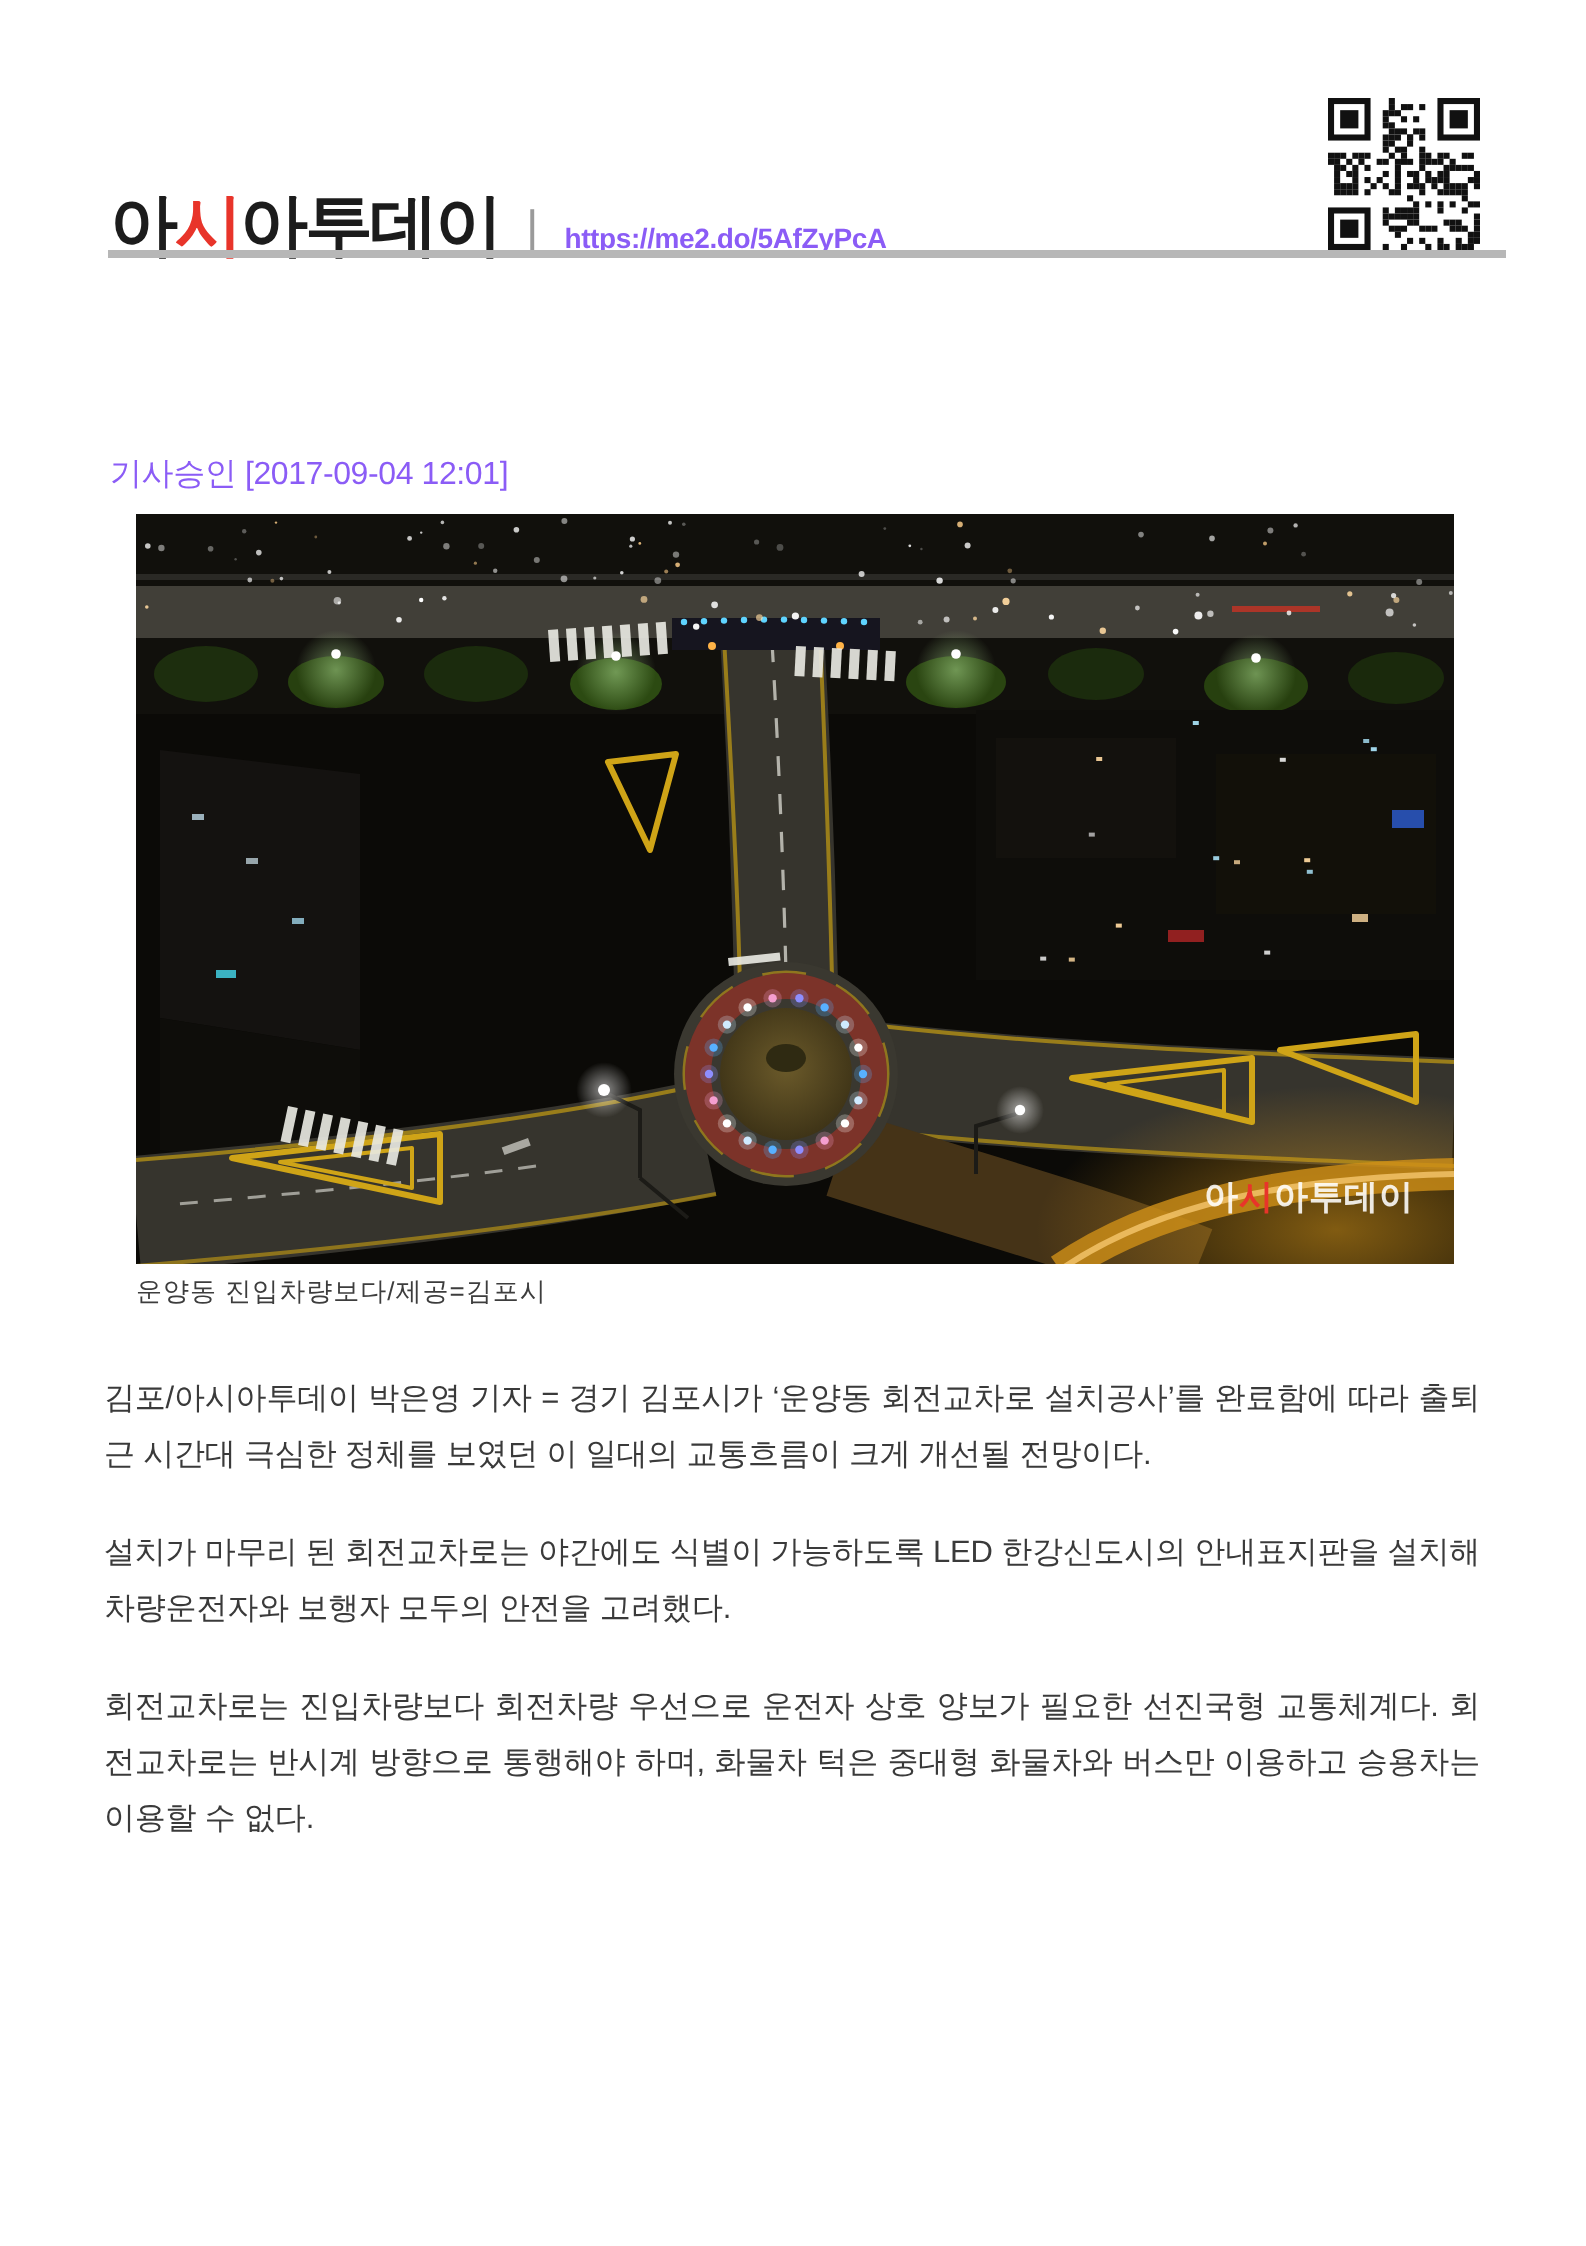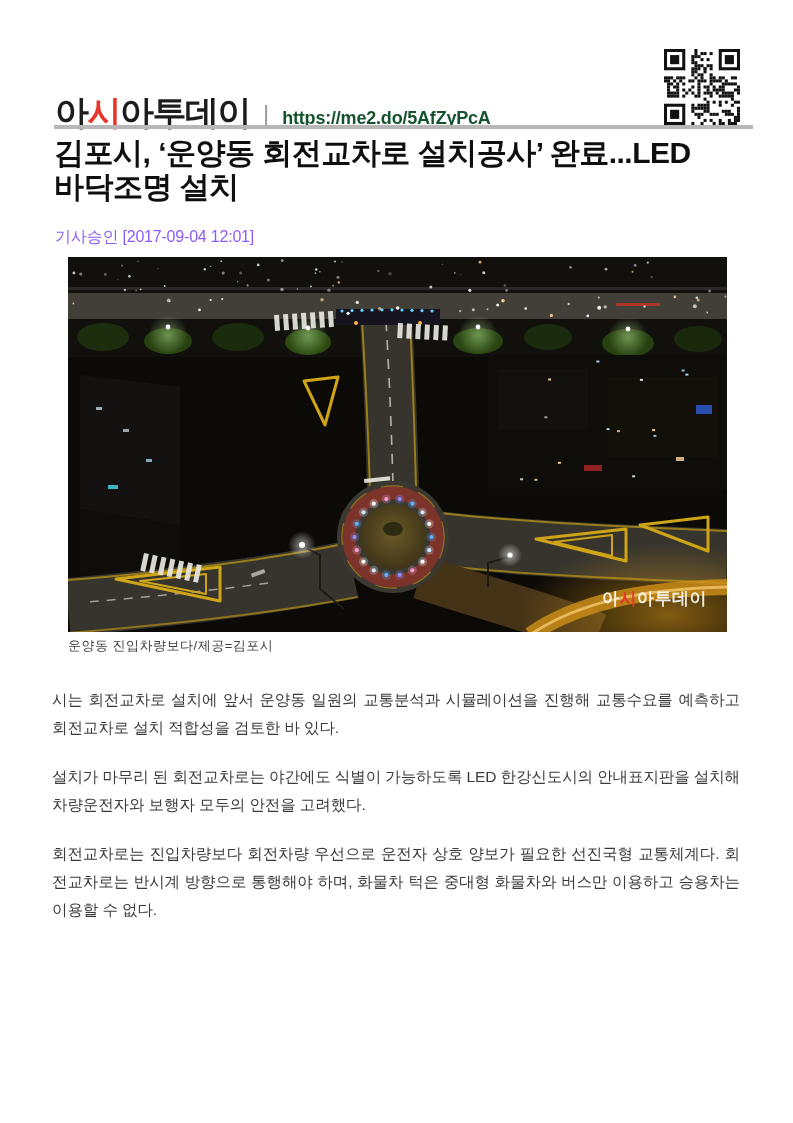--- a/index.html
+++ b/index.html
@@ -8,21 +8,21 @@
     position:relative; width:793px; height:1123px; background:#fff;
     font-family:"Liberation Sans","DejaVu Sans",sans-serif; overflow:hidden;
     color:#222;
     text-decoration:underline;
   }
   
   .logo-row { position:absolute; left:55px; top:90px; display:flex; align-items:baseline; gap:13px; }
   .logo { font-size:34px; font-weight:800; letter-spacing:-1.5px; color:#1c1c1c; white-space:nowrap; }
   .logo .accent { color:#e8342a; }
   .sep { font-size:24px; font-weight:300; color:#9a9a9a; position:relative; top:-2px; }
-  .url { font-size:18px; font-weight:700; color:#14532d; letter-spacing:-0.2px; }
+  .url { font-size:14px; font-weight:700; color:#8b5cf6; letter-spacing:-0.2px; }
   .qr { position:absolute; left:664px; top:48px; width:76px; height:78px; }
   .qr svg { width:100%; height:100%; }
   .divider { position:absolute; left:54px; top:125px; width:699px; height:4px; background:#b7b7b7; }
   
   .headline {
     position:absolute; left:54px; top:136px; width:692px;
     font-size:30px; line-height:34px; font-weight:700; color:#0f0f0f;
     letter-spacing:-0.5px; word-break:keep-all;
   }
   .pubdate { position:absolute; left:55px; top:227px; font-size:16px; color:#8b5cf6; letter-spacing:-0.2px; }
@@ -249,21 +249,20 @@
             <rect width="21" height="21"></rect>
             <rect x="3" y="3" width="15" height="15" fill="#fff"></rect>
             <rect x="6" y="6" width="9" height="9"></rect>
           </g>
         </g>
       </svg>
   </div>
 
   <div class="divider"></div>
 
-  <h1 class="headline">김포시, ‘운양동 회전교차로 설치공사’ 완료...LED 바닥조명 설치</h1>
   <div class="pubdate">기사승인 [2017-09-04 12:01]</div>
 
   <div class="photo">
     <svg viewBox="0 0 659 375" xmlns="http://www.w3.org/2000/svg">
       <defs>
         <radialGradient id="isl" cx="50%" cy="45%" r="60%">
           <stop offset="0%" stop-color="#6b5a2a"></stop>
             <stop offset="100%" stop-color="#3a3015"></stop>
         </radialGradient>
         <radialGradient id="warm" cx="50%" cy="50%" r="50%">
@@ -556,18 +555,18 @@
           <circle cx="361.2" cy="266.8" r="2.1" fill="#ffffff"></circle>
           <circle cx="361.2" cy="266.8" r="4.6" fill="#ffffff" opacity=".25"></circle>
         </g>
     </svg>
     <div class="watermark"><span>아</span><span class="accent">시</span><span>아투데이</span></div>
   </div>
 
   <div class="caption">운양동 진입차량보다/제공=김포시</div>
 
   <div class="body">
-    <p>시는 회전교차로 설치에 앞서 운양동 일원의 교통분석과 시뮬레이션을 진행해 교통수요를 예측하고 회전교차로 설치 적합성을 검토한 바 있다.</p>
+    <p>김포/아시아투데이 박은영 기자 = 경기 김포시가 ‘운양동 회전교차로 설치공사’를 완료함에 따라 출퇴근 시간대 극심한 정체를 보였던 이 일대의 교통흐름이 크게 개선될 전망이다.</p>
     <p>설치가 마무리 된 회전교차로는 야간에도 식별이 가능하도록 LED 한강신도시의 안내표지판을 설치해 차량운전자와 보행자 모두의 안전을 고려했다.</p>
     <p>회전교차로는 진입차량보다 회전차량 우선으로 운전자 상호 양보가 필요한 선진국형 교통체계다. 회전교차로는 반시계 방향으로 통행해야 하며, 화물차 턱은 중대형 화물차와 버스만 이용하고 승용차는 이용할 수 없다.</p>
   </div>
 
 </div>
 
 </body></html>

